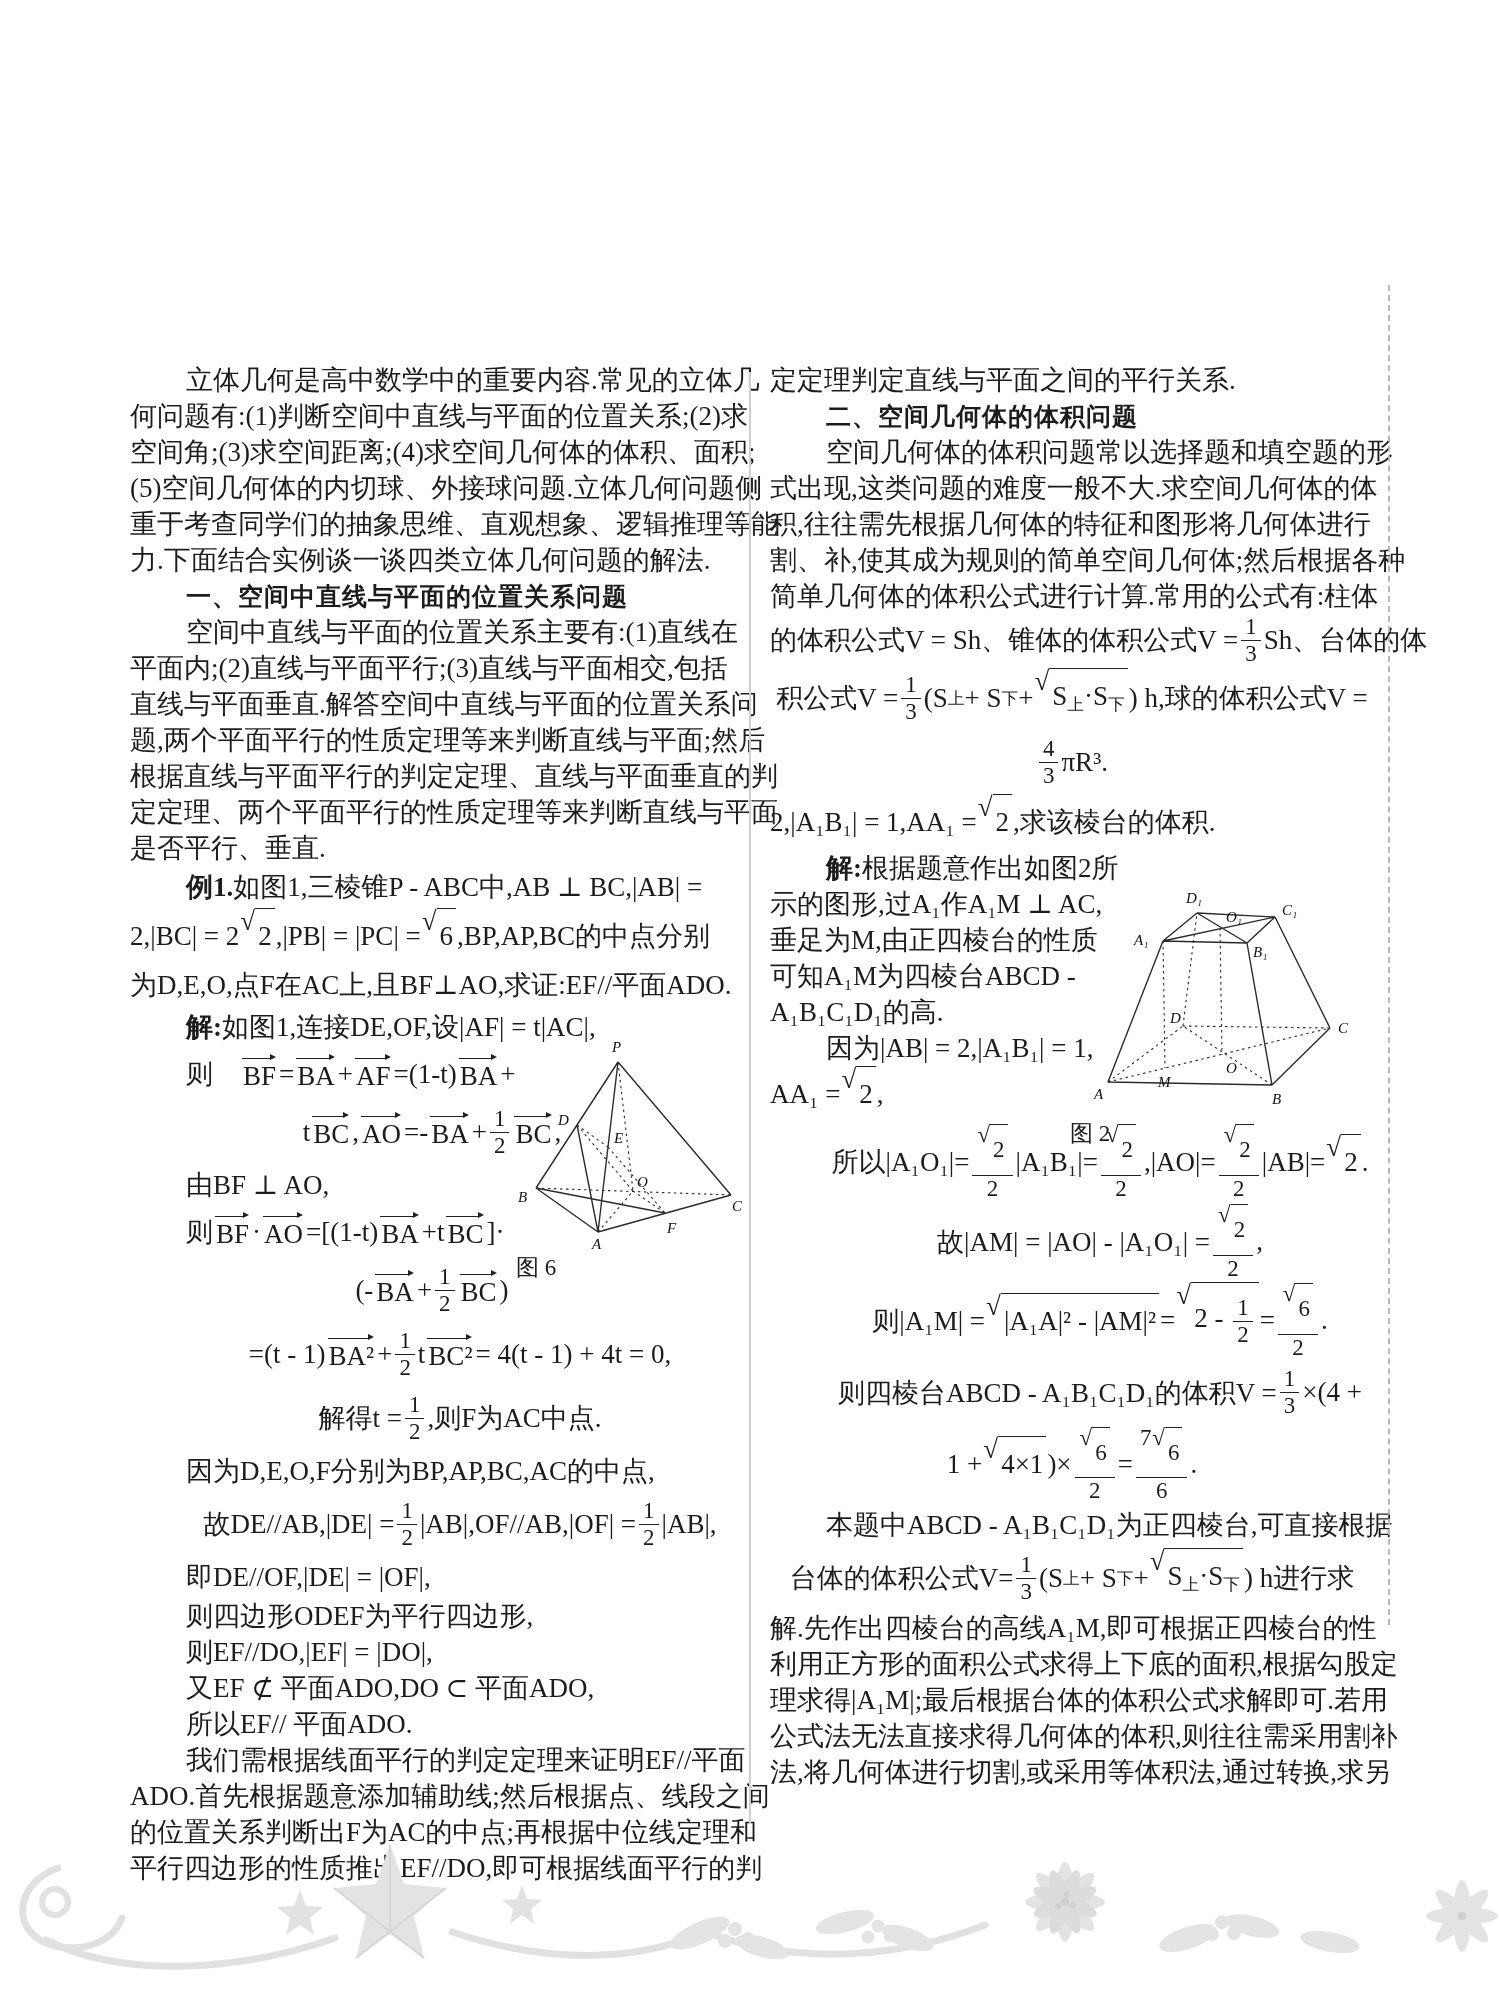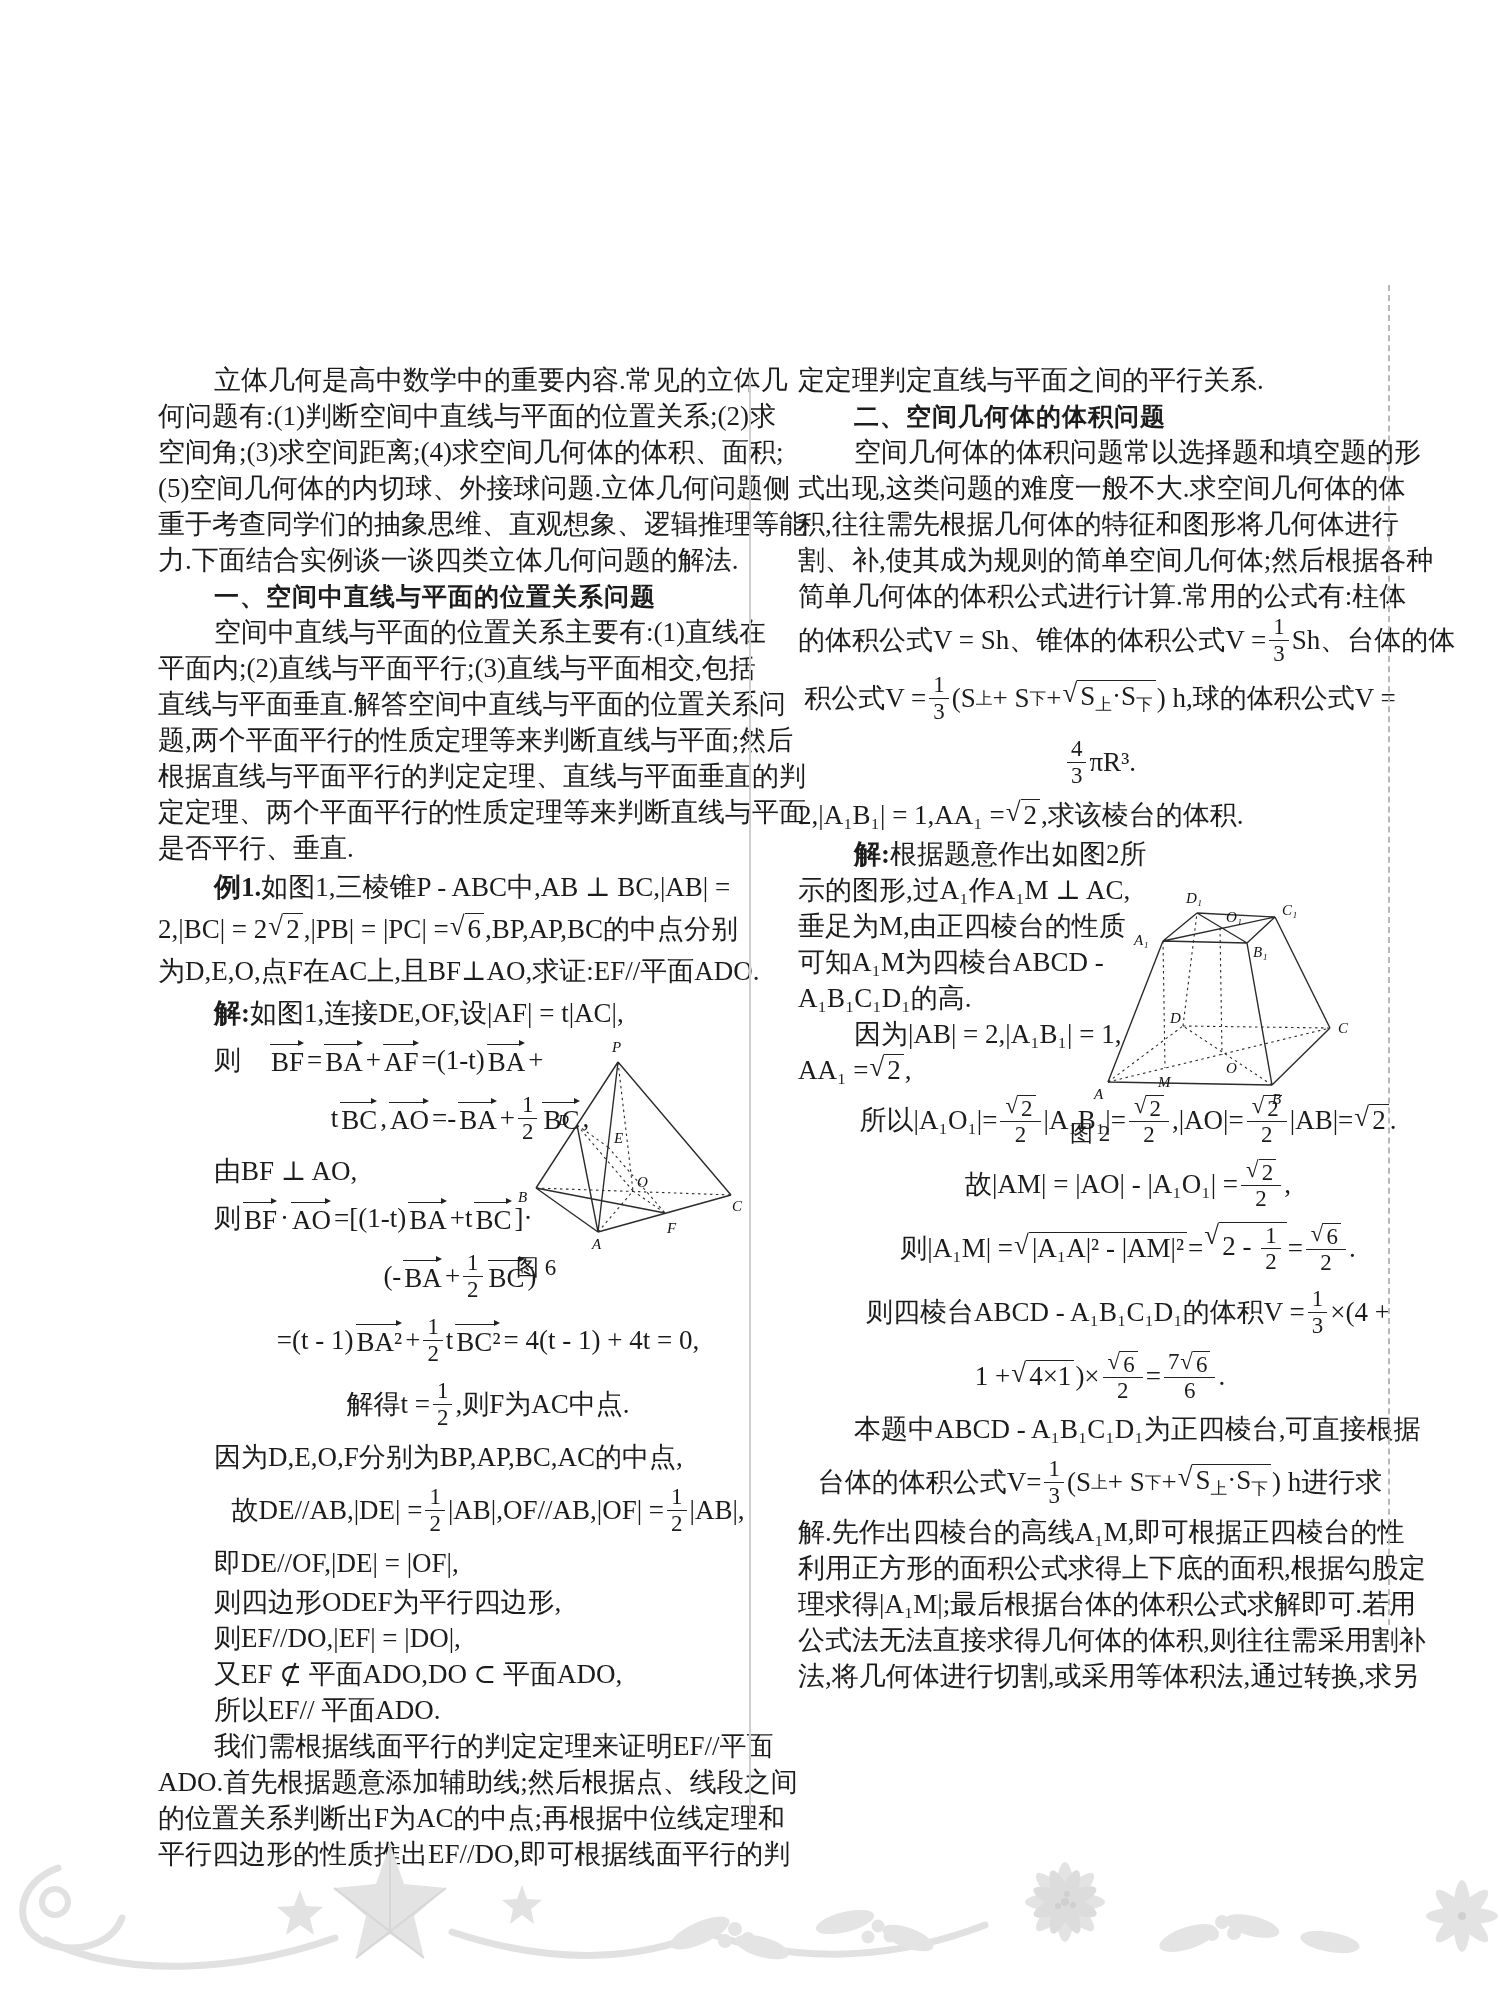--- a/index.html
+++ b/index.html
@@ -1,35 +1,35 @@
 <!DOCTYPE html>
 <html><head>
 <meta charset="utf-8">
 <style>
   html,body{margin:0;padding:0;background:#9a9a9a;}
   .page{position:relative;width:1500px;height:2007px;background:#ffffff;overflow:hidden;
         font-family:"Liberation Serif","DejaVu Serif",serif;color:#1c1c1c;}
-  .col{position:absolute;top:362px;width:604px;margin-left:28px;}
+  .col{position:absolute;top:362px;width:604px;}
   .col-left{left:130px;}
   .col-right{left:770px;}
   .line{min-height:36px;display:flex;align-items:center;font-size:27px;white-space:nowrap;}
   .line.s{min-height:34px;}
   .line.m{min-height:42px;}
   .line.t{min-height:52px;}
   .line.T{min-height:64px;justify-content:center;}
   .line.in{padding-left:56px;}
   .line.b{font-weight:700;font-family:"Liberation Sans","DejaVu Sans",sans-serif;font-size:25px;letter-spacing:1px;}
   .bx{font-weight:700;}
   
   .frac{display:inline-flex;flex-direction:column;text-align:center;line-height:1.12;font-size:0.85em;margin:0 3px;vertical-align:middle;}
   .fn{border-bottom:1.6px solid #222;padding:0 4px;}
   .fd{padding:0 4px;}
   .rad{display:inline-flex;align-items:flex-start;margin:0 1px;}
   .rs{line-height:1;}
-  .rb{border-top:1.6px solid #222;padding:0 3px;}
+  .rb{border-top:1.6px solid #222;padding:12px 3px;}
   .vec{position:relative;display:inline-block;padding:4px 3px 0 3px;}
   .vec::before{content:"";position:absolute;top:1px;left:2px;right:7px;border-top:1.5px solid #222;}
   .vec::after{content:"";position:absolute;top:-2.5px;right:0;width:0;height:0;border:3.5px solid transparent;border-left:6px solid #222;}
   sub{font-size:0.62em;vertical-align:-0.3em;}
   
   .divider{position:absolute;left:749px;top:372px;width:1.5px;height:1452px;background:#cfcfcf;}
   .dashed-border{position:absolute;left:1388px;top:285px;height:1340px;width:0;border-left:2.5px dashed #b8b8b8;}
   
   .fig{position:absolute;}
   .fig-caption{position:absolute;font-size:23px;text-align:left;}

